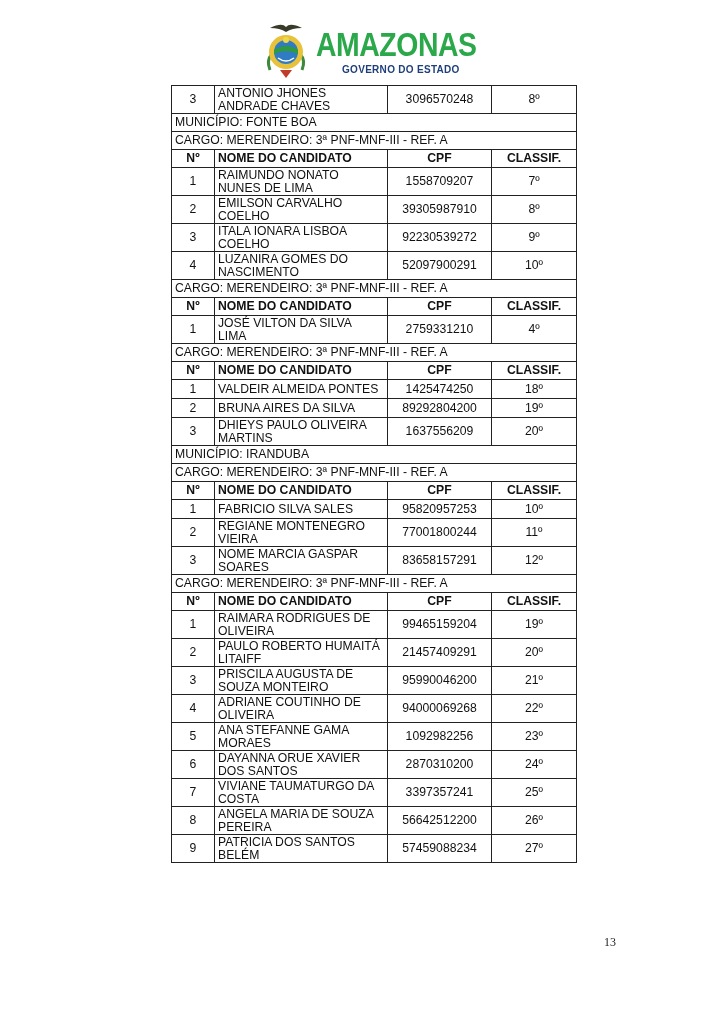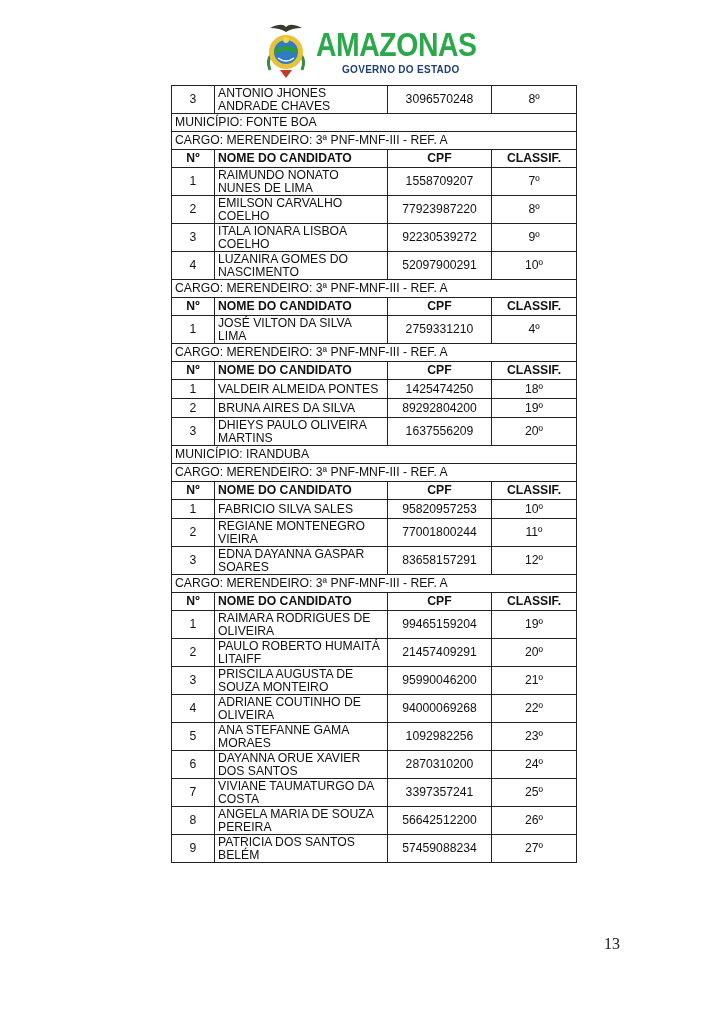--- a/index.html
+++ b/index.html
@@ -12,21 +12,21 @@
     table.results td { border: 1px solid #222; padding: 0 3px; line-height: 12.5px; vertical-align: middle; }
     col.c-no { width: 43px; }
     col.c-name { width: 173px; }
     col.c-cpf { width: 104px; }
     col.c-cls { width: 85px; }
     td.center { text-align: center; }
     tr.two-line td { height: 27px; }
     tr.one-line td { height: 18px; }
     tr.section td { height: 17px; font-weight: normal; }
     tr.head td { height: 17px; font-weight: bold; }
-    .page-number { position: absolute; left: 604px; top: 935px; font-family: "Liberation Serif", serif; font-size: 16px; color: #222; }
+    .page-number { position: absolute; left: 604px; top: 935px; font-family: "Liberation Serif", serif; font-size: 12px; color: #222; }
   </style>
 </head>
 <body>
 
 <div class="header">
   <svg class="crest" viewBox="0 0 48 62">
     <path d="M8 8 Q20 2 24 7 Q28 2 40 8 Q30 8 24 12 Q18 8 8 8 Z" fill="#3a3a2a"></path>
     <path d="M10 34 Q4 40 8 50" stroke="#3c8a3c" stroke-width="3" fill="none"></path>
     <path d="M38 34 Q44 40 40 50" stroke="#3c8a3c" stroke-width="3" fill="none"></path>
     <circle cx="24" cy="32" r="17" fill="#e8c23a"></circle>
@@ -68,21 +68,21 @@
       </tr>
       <tr class="two-line">
         <td class="center">1</td>
         <td><span>RAIMUNDO NONATO</span><br><span>NUNES DE LIMA</span></td>
         <td class="center">1558709207</td>
         <td class="center">7º</td>
       </tr>
       <tr class="two-line">
         <td class="center">2</td>
         <td><span>EMILSON CARVALHO</span><br><span>COELHO</span></td>
-        <td class="center">77923987220</td>
+        <td class="center">39305987910</td>
         <td class="center">8º</td>
       </tr>
       <tr class="two-line">
         <td class="center">3</td>
         <td><span>ITALA IONARA LISBOA</span><br><span>COELHO</span></td>
         <td class="center">92230539272</td>
         <td class="center">9º</td>
       </tr>
       <tr class="two-line">
         <td class="center">4</td>
@@ -151,21 +151,21 @@
         <td class="center">10º</td>
       </tr>
       <tr class="two-line">
         <td class="center">2</td>
         <td><span>REGIANE MONTENEGRO</span><br><span>VIEIRA</span></td>
         <td class="center">77001800244</td>
         <td class="center">11º</td>
       </tr>
       <tr class="two-line">
         <td class="center">3</td>
-        <td><span>EDNA DAYANNA GASPAR</span><br><span>SOARES</span></td>
+        <td><span>NOME MARCIA GASPAR</span><br><span>SOARES</span></td>
         <td class="center">83658157291</td>
         <td class="center">12º</td>
       </tr>
       <tr class="section">
         <td colspan="4">CARGO: MERENDEIRO: 3ª PNF-MNF-III - REF. A</td>
       </tr>
       <tr class="head">
         <td class="center">Nº</td>
         <td class="">NOME DO CANDIDATO</td>
         <td class="center">CPF</td>

